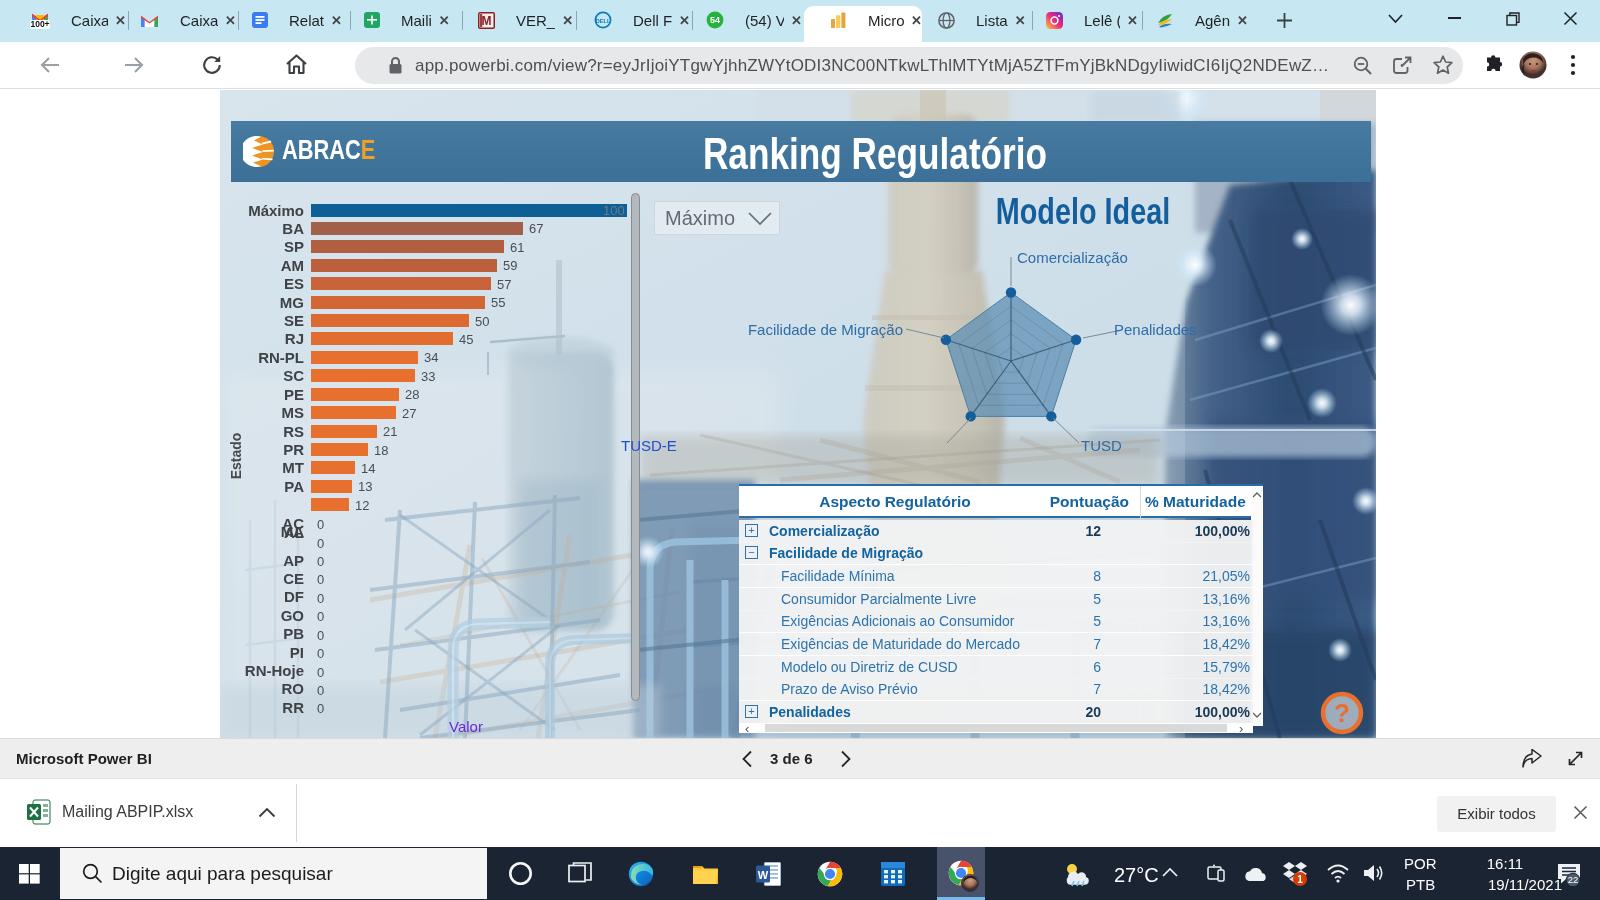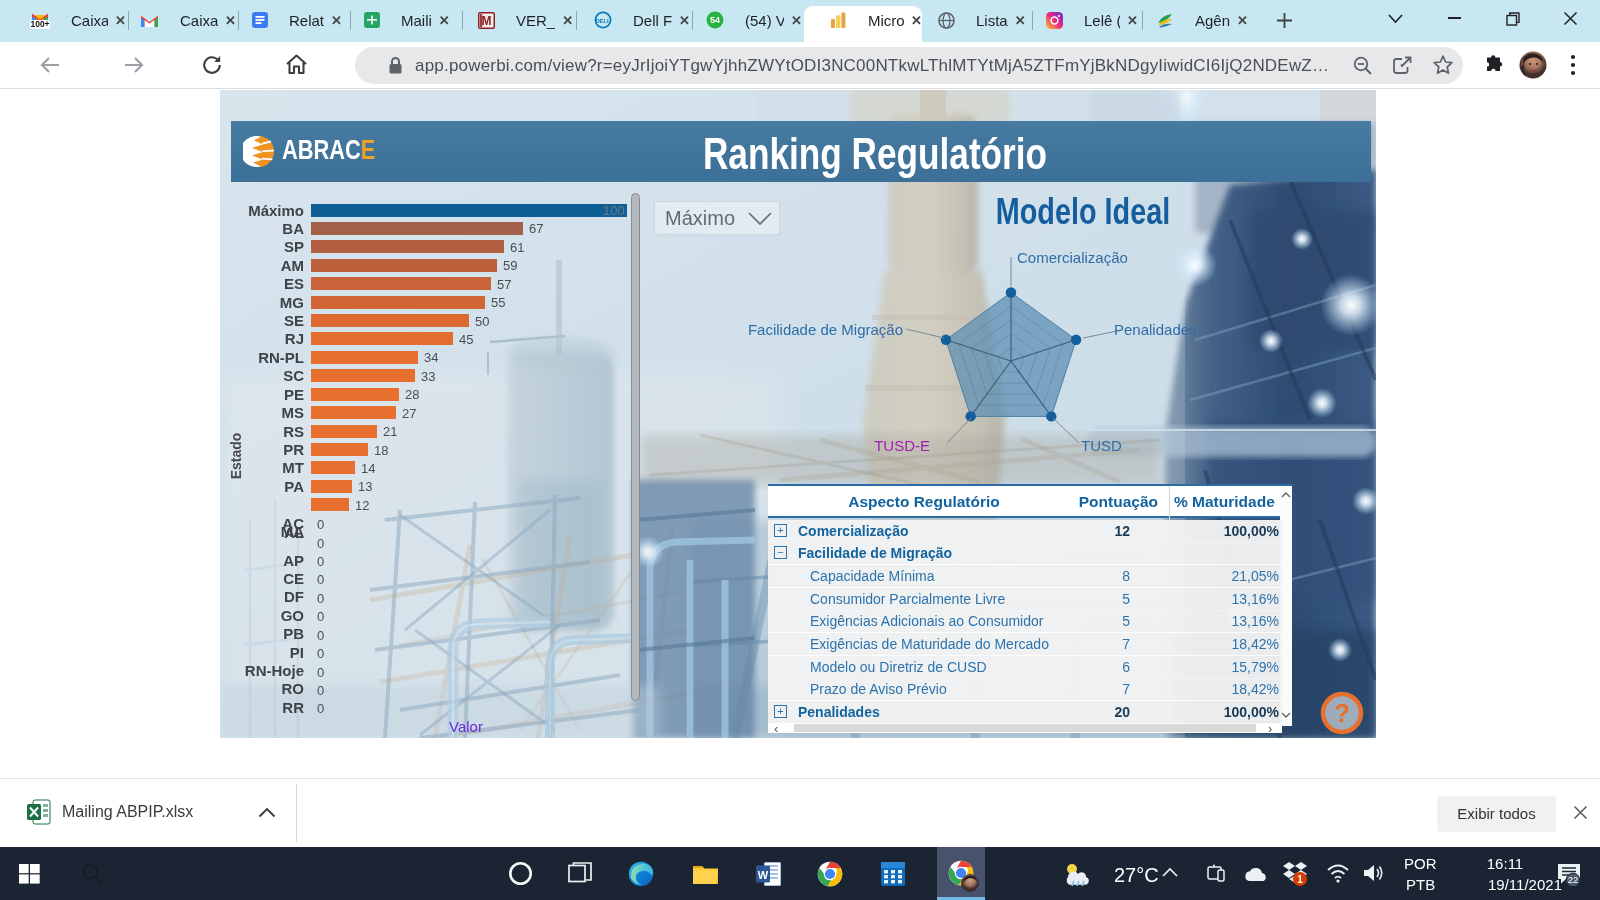--- a/index.html
+++ b/index.html
@@ -31,21 +31,21 @@
   
   .blabel { position:absolute; font-size:15px; color:#3f4347; font-weight:bold; text-align:right; width:80px; }
   .bar { position:absolute; height:13px; }
   .bval { position:absolute; font-size:13px; color:#4a4e52; }
 
   
   #dd { position:absolute; left:434px; top:111px; width:126px; height:34px; border:1px solid #cfd6da; background:rgba(255,255,255,0.35); }
   #dd span { position:absolute; left:10px; top:5px; font-size:20px; color:#656a6e; }
 
   
-  #tbl { position:absolute; left:548px; top:394px; width:524px; height:250px; }
+  #tbl { position:absolute; left:519px; top:394px; width:524px; height:250px; }
   .trow { position:absolute; left:0; width:514px; height:23px; background:rgba(243,243,243,0.96); border-bottom:1px solid rgba(255,255,255,0.9); }
   .tparent { font-weight:bold; color:#12639f; }
   .tchild { color:#2d73ad; }
   .tname { position:absolute; font-size:14px; top:3px; }
   .tval { position:absolute; font-size:14px; top:3px; text-align:right; }
 
   
   #pbibar { position:absolute; left:0; top:738px; width:1600px; height:40px; background:#eeeeee; border-top:1px solid #d9d9d9; }
   #pbibar .t { position:absolute; left:16px; top:11px; font-size:15px; color:#201f1e; font-weight:bold;}
 
@@ -549,21 +549,21 @@
 <circle cx="225.9" cy="109.8" r="5.2" fill="#145f9b"></circle>
 <line x1="291" y1="27" x2="291" y2="56" stroke="#7b8894" stroke-width="1"></line>
 <line x1="397" y1="101" x2="363" y2="108" stroke="#7b8894" stroke-width="1"></line>
 <line x1="186" y1="99" x2="224" y2="108" stroke="#7b8894" stroke-width="1"></line>
 <line x1="227" y1="213" x2="251" y2="188" stroke="#7b8894" stroke-width="1"></line>
 <line x1="359" y1="213" x2="333" y2="188" stroke="#7b8894" stroke-width="1"></line>
         </svg>
 <div class="abs" style="left:797px;top:159px;font-size:15px;color:#2e6da8;">Comercialização</div>
 <div class="abs" style="left:894px;top:231px;font-size:15px;color:#2e6da8;">Penalidades</div>
 <div class="abs" style="left:363px;top:231px;width:320px;text-align:right;font-size:15px;color:#2e6da8;">Facilidade de Migração</div>
-<div class="abs" style="left:390px;top:347px;width:320px;text-align:right;font-size:15px;color:#a21caf;">TUSD-E</div>
+<div class="abs" style="left:401px;top:347px;width:320px;text-align:left;font-size:15px;color:#1d4ed8;">TUSD-E</div>
 <div class="abs" style="left:861px;top:347px;font-size:15px;color:#2e6da8;">TUSD</div>
 <svg class="abs" style="left:1100px;top:601px" width="44" height="44" viewBox="0 0 44 44">
  <circle cx="22" cy="22" r="19" fill="rgba(255,255,255,0.55)" stroke="#e8702e" stroke-width="4.5"></circle>
  <text x="22" y="31" font-size="26" font-weight="bold" font-family="Liberation Sans" text-anchor="middle" fill="#e8702e">?</text>
 </svg>
       <div id="tbl">
           <div class="abs" style="left:0;top:0;width:524px;height:2.5px;background:#2a6da5;"></div>
 <div class="abs" style="left:0;top:2px;width:524px;height:31px;background:#ffffff;"></div>
 <div class="abs" style="left:0;top:9px;width:312px;text-align:center;font-size:15.5px;font-weight:bold;color:#14639f;">Aspecto Regulatório</div>
 <div class="abs" style="left:250px;top:9px;width:140px;text-align:right;font-size:15.5px;font-weight:bold;color:#14639f;">Pontuação</div>
@@ -579,21 +579,21 @@
           </svg>
 <div class="trow" style="top:35.5px;"></div>
 <div class="abs" style="left:6px;top:39.5px;width:13px;height:13px;border:1px solid #2d73ad;font-size:11px;line-height:11px;text-align:center;color:#2d73ad;">+</div>
 <div class="tname tparent" style="left:30px;top:38.5px;">Comercialização</div>
 <div class="tval" style="left:300px;top:38.5px;width:62px;color:#173a56;font-weight:bold;">12</div>
 <div class="tval" style="left:405px;top:38.5px;width:106px;color:#173a56;font-weight:bold;">100,00%</div>
 <div class="trow" style="top:58.2px;"></div>
 <div class="abs" style="left:6px;top:62.2px;width:13px;height:13px;border:1px solid #2d73ad;font-size:11px;line-height:11px;text-align:center;color:#2d73ad;">−</div>
 <div class="tname tparent" style="left:30px;top:61.2px;">Facilidade de Migração</div>
 <div class="trow" style="top:80.9px;"></div>
-<div class="tname tchild" style="left:42px;top:83.9px;">Capacidade Mínima</div>
+<div class="tname tchild" style="left:42px;top:83.9px;">Facilidade Mínima</div>
 <div class="tval" style="left:300px;top:83.9px;width:62px;color:#2d73ad;font-weight:normal;">8</div>
 <div class="tval" style="left:405px;top:83.9px;width:106px;color:#2d73ad;font-weight:normal;">21,05%</div>
 <div class="trow" style="top:103.6px;"></div>
 <div class="tname tchild" style="left:42px;top:106.6px;">Consumidor Parcialmente Livre</div>
 <div class="tval" style="left:300px;top:106.6px;width:62px;color:#2d73ad;font-weight:normal;">5</div>
 <div class="tval" style="left:405px;top:106.6px;width:106px;color:#2d73ad;font-weight:normal;">13,16%</div>
 <div class="trow" style="top:126.3px;"></div>
 <div class="tname tchild" style="left:42px;top:129.3px;">Exigências Adicionais ao Consumidor</div>
 <div class="tval" style="left:300px;top:129.3px;width:62px;color:#2d73ad;font-weight:normal;">5</div>
 <div class="tval" style="left:405px;top:129.3px;width:106px;color:#2d73ad;font-weight:normal;">13,16%</div>
@@ -615,20 +615,36 @@
 <div class="tval" style="left:300px;top:220.1px;width:62px;color:#173a56;font-weight:bold;">20</div>
 <div class="tval" style="left:405px;top:220.1px;width:106px;color:#173a56;font-weight:bold;">100,00%</div>
 <div class="abs" style="left:0;top:239.8px;width:514px;height:9px;background:#ffffff;"></div>
 <div class="abs" style="left:26px;top:239.8px;width:462px;height:8px;background:#d9d9d9;"></div>
 <div class="abs" style="left:6px;top:236.8px;font-size:13px;color:#555;">‹</div>
 <div class="abs" style="left:500px;top:236.8px;font-size:13px;color:#555;">›</div>
         </div>
     </div>
   </div>
 
+  <div id="pbibar">
+    <div class="t">Microsoft Power BI</div>
+<svg class="abs" style="left:741px;top:11px" width="12" height="18" viewBox="0 0 12 18">
+        <path d="M10 1.5 L2.5 9 L10 16.5" stroke="#252423" stroke-width="1.8" fill="none"></path>
+      </svg>
+<div class="abs" style="left:770px;top:11px;font-size:15px;color:#252423;font-weight:bold;">3 de 6</div>
+<svg class="abs" style="left:840px;top:11px" width="12" height="18" viewBox="0 0 12 18">
+        <path d="M2 1.5 L9.5 9 L2 16.5" stroke="#252423" stroke-width="1.8" fill="none"></path>
+      </svg>
+<svg class="abs" style="left:1521px;top:10px" width="22" height="20" viewBox="0 0 22 20">
+        <path d="M2 18 Q3 10 11 9.5 V14 L20 7 L11 0.5 V5 Q2 6.5 2 18 Z" fill="none" stroke="#252423" stroke-width="1.5" stroke-linejoin="round"></path>
+      </svg>
+<svg class="abs" style="left:1566px;top:10px" width="19" height="19" viewBox="0 0 19 19">
+        <path d="M3.5 15.5 L15.5 3.5 M10 3.5 H15.5 V9 M9 15.5 H3.5 V10" stroke="#252423" stroke-width="1.7" fill="none"></path>
+      </svg>
+  </div>
 
   <div id="dlbar">
     <div class="abs" style="left:62px;top:24px;font-size:16px;color:#3a3a3a;">Mailing ABPIP.xlsx</div>
     <div class="abs" style="left:296px;top:5px;width:1px;height:58px;background:#d6d6d6;"></div>
     <div class="abs" style="left:1437px;top:17px;width:119px;height:36px;background:#f1f1f1;border-radius:3px;text-align:center;line-height:36px;font-size:15px;color:#333;">Exibir todos</div>
 <svg class="abs" style="left:26px;top:20px" width="26" height="26" viewBox="0 0 26 26">
  <rect x="7" y="1" width="17" height="24" rx="2" fill="#fff" stroke="#1e7145" stroke-width="1"></rect>
  <rect x="1" y="5" width="14" height="16" rx="1.5" fill="#1e7145"></rect>
  <path d="M4 8.5 L12 17.5 M12 8.5 L4 17.5" stroke="#fff" stroke-width="2"></path>
  <rect x="17" y="5" width="5" height="3" fill="#1e7145" opacity="0.55"></rect>
@@ -637,20 +653,23 @@
       </svg>
 <svg class="abs" style="left:258px;top:27px" width="18" height="12" viewBox="0 0 18 12">
         <path d="M1.5 10.5 L9 3 L16.5 10.5" stroke="#3a3a3a" stroke-width="1.8" fill="none"></path>
       </svg>
 <svg class="abs" style="left:1573px;top:26px" width="15" height="15" viewBox="0 0 15 15">
         <path d="M1.5 1.5 L13.5 13.5 M13.5 1.5 L1.5 13.5" stroke="#5a5a5a" stroke-width="1.5"></path>
       </svg>
   </div>
 
   <div id="taskbar">
+    <div id="searchbox">
+        <span style="margin-left:52px;">Digite aqui para pesquisar</span>
+      </div>
 <svg class="abs" style="left:19px;top:17px" width="21" height="20" viewBox="0 0 21 20">
         <rect x="0" y="0" width="9.7" height="9.2" fill="#fefefe"></rect>
         <rect x="11" y="0" width="9.7" height="9.2" fill="#fefefe"></rect>
         <rect x="0" y="10.4" width="9.7" height="9.2" fill="#fefefe"></rect>
         <rect x="11" y="10.4" width="9.7" height="9.2" fill="#fefefe"></rect>
       </svg>
 <svg class="abs" style="left:82px;top:16px" width="21" height="21" viewBox="0 0 21 21">
         <circle cx="8.5" cy="8.5" r="6.8" fill="none" stroke="#1b1b1b" stroke-width="1.7"></circle>
         <line x1="13.6" y1="13.6" x2="19.5" y2="19.5" stroke="#1b1b1b" stroke-width="1.7"></line>
       </svg>

